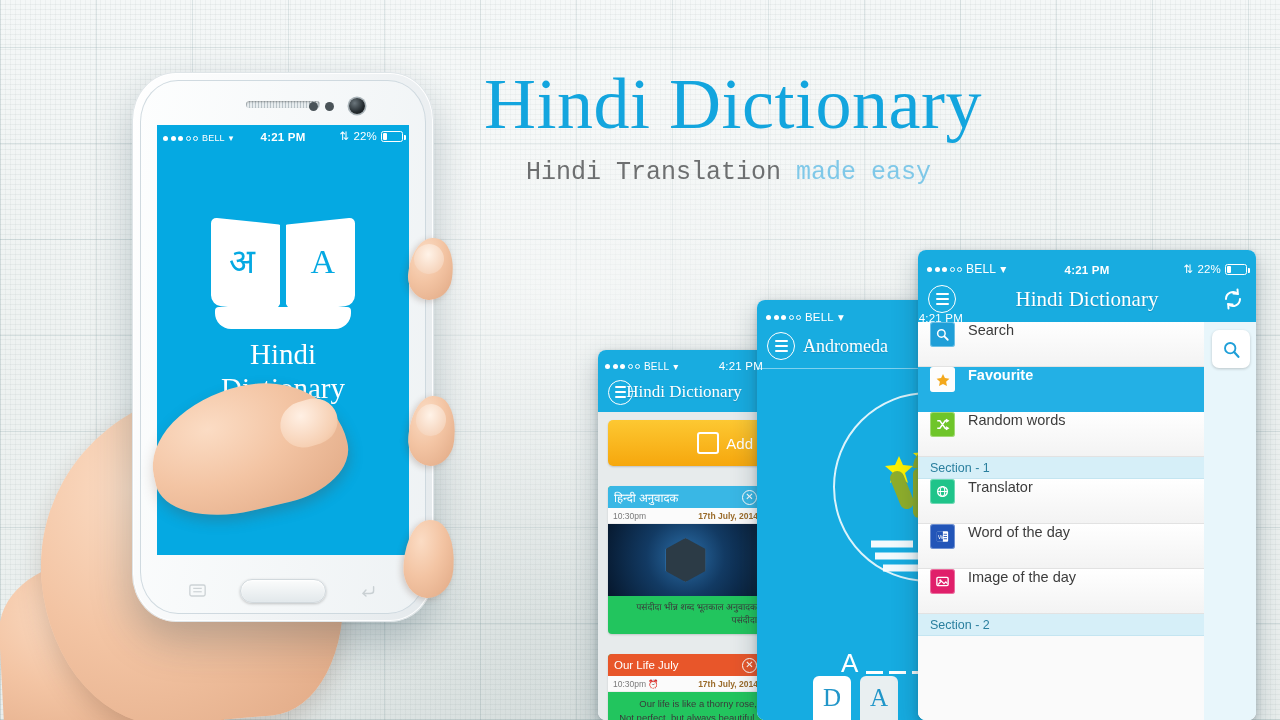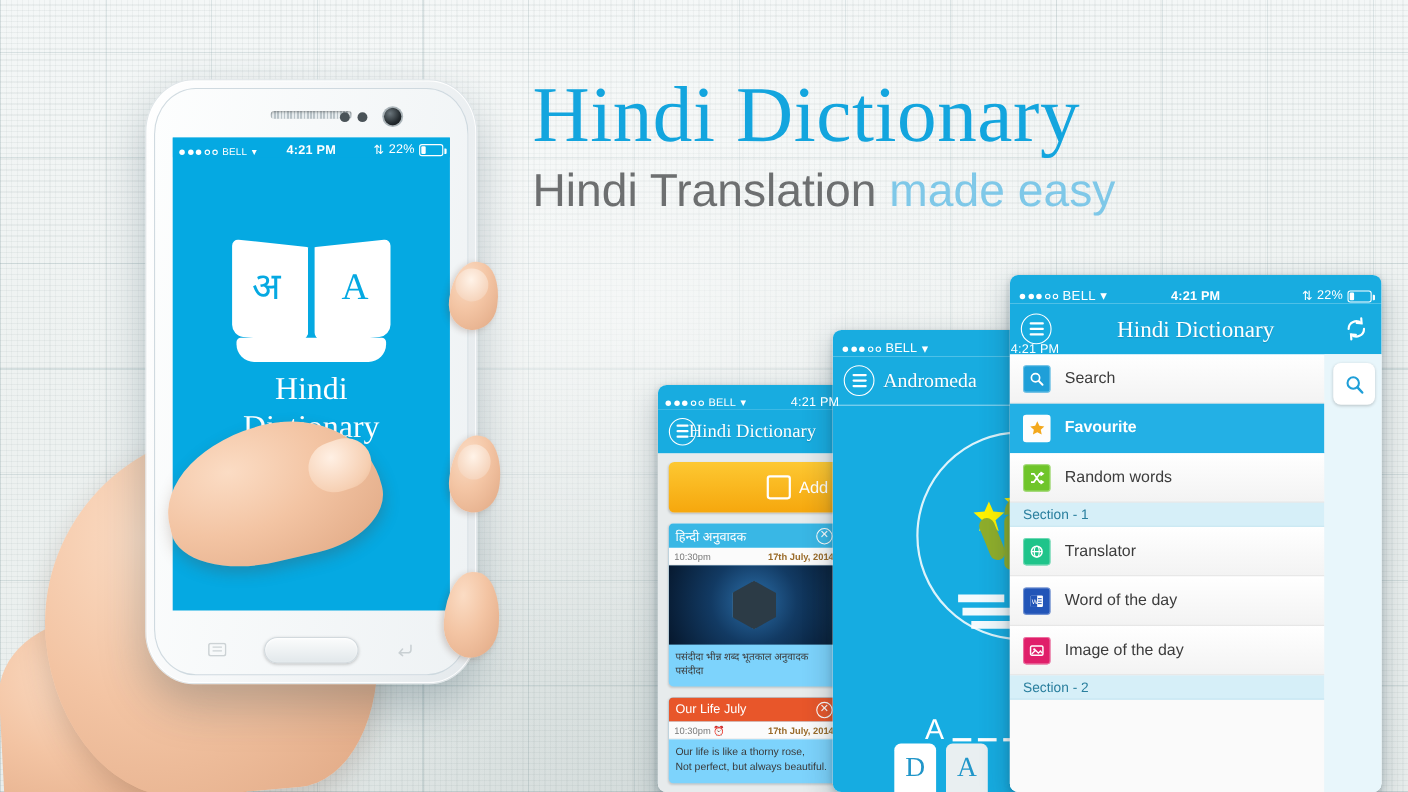--- a/index.html
+++ b/index.html
@@ -36,22 +36,22 @@
   }
 
   
   #headline{ position:absolute; left:484px; top:62px; width:560px; }
   .h1{
     font-family:"Liberation Serif", serif;
     font-size:72px; line-height:84px; color:#13a5de; letter-spacing:.5px;
     font-weight:400;
   }
   .h2{
-    font-family:Liberation Sans, sans-serif;
-    font-size:42px; line-height:42px; color:#6d6f70; margin-top:6px;
+    font-family:Liberation Mono, monospace;
+    font-size:25px; line-height:42px; color:#6d6f70; margin-top:6px;margin-left:42px;
   }
   .h2 .accent{ color:#7fc8e8; }
   .h3{
     font-size:17px; line-height:25px; color:#7b7d7e; margin-top:14px;
     font-family:"Liberation Sans", sans-serif;
   }
 
   
   .flatphone{
     position:absolute; border-radius:8px; overflow:hidden;
@@ -90,21 +90,21 @@
   .refresh{ margin-left:auto; width:26px;height:26px; position:relative; z-index:2;}
 
   
   #phone3{ left:918px; top:250px; width:338px; height:470px; }
   #phone3 .statusbar{ height:26px; font-size:12px;}
   #phone3 .navbar{ height:46px; }
   #phone3 .navtitle{ font-size:21px; }
   .menu-wrap{ display:flex; height:calc(100% - 72px); background:#eaf6fb;}
   .menu-list{ width:286px; background:#fafafa; }
   .mrow{
-    height:45px; display:flex; align-items:center; padding:0 16px 0 12px;
+    height:45px; display:flex; align-items:flex-start; padding:0 16px 0 12px;
     border-bottom:1px solid #e2e2e2;
     background:linear-gradient(180deg,#ffffff 0%,#f3f3f3 100%);
   }
   .mrow.sel{ background:#23b0e5; border-bottom:1px solid #23b0e5;}
   .mrow.sel .mlabel{ color:#ffffff;font-weight:bold; }
   .mlabel{ font-size:14.5px; color:#3c3c3c; margin-left:13px; }
   .mico{ width:25px;height:25px;border-radius:3px;flex:none;position:relative;
          display:flex;align-items:center;justify-content:center;font-size:14px;color:#fff;
          box-shadow:inset 0 0 0 1px rgba(255,255,255,.35);}
   .msec{
@@ -150,21 +150,21 @@
   #phone1 .navtitle{ font-size:17px; }
   .list-body{ background:#e7ebec; height:calc(100% - 62px); padding:8px 7px 0 10px; overflow:hidden;}
   .addbtn{
     height:46px;border-radius:5px;
     background:linear-gradient(180deg,#fdc832 0%,#f6a70d 100%);
     display:flex;align-items:center;justify-content:flex-end;gap:7px;
     padding-right:10px;color:#fff;font-size:15px;
     box-shadow:0 1px 2px rgba(0,0,0,.18);
   }
   .noteicon{ width:22px;height:22px;border:2px solid #fff;border-radius:3px;position:relative;}
-  .card{ margin-top:10px;border-radius:4px;overflow:hidden;background:#7dd3fc;box-shadow:0 1px 2px rgba(0,0,0,.15);}
+  .card{ margin-top:20px;border-radius:4px;overflow:hidden;background:#22c55e;box-shadow:0 1px 2px rgba(0,0,0,.15);text-align:right;}
   .card-head{ height:22px;display:flex;align-items:center;padding:0 6px;color:#fff;font-size:11.5px;}
   .card-head.blue{ background:#39b7e5;}
   .card-head.orange{ background:#e8562a;}
   .xbtn{ margin-left:auto;width:15px;height:15px;border:1.4px solid #fff;border-radius:50%;
          display:flex;align-items:center;justify-content:center;font-size:10px;line-height:1;flex:none;}
   .card-meta{ height:16px;display:flex;align-items:center;padding:0 5px;font-size:8.5px;color:#7a7a7a;
               background:#fbfbfb;border-bottom:1px solid #eee;}
   .card-meta .rt{ margin-left:auto; color:#9a6b2a; font-weight:bold;}
   .card-img{ height:72px;background:
       radial-gradient(circle at 50% 45%, #2b6ea8 0%, #123a63 45%, #06172c 100%);

